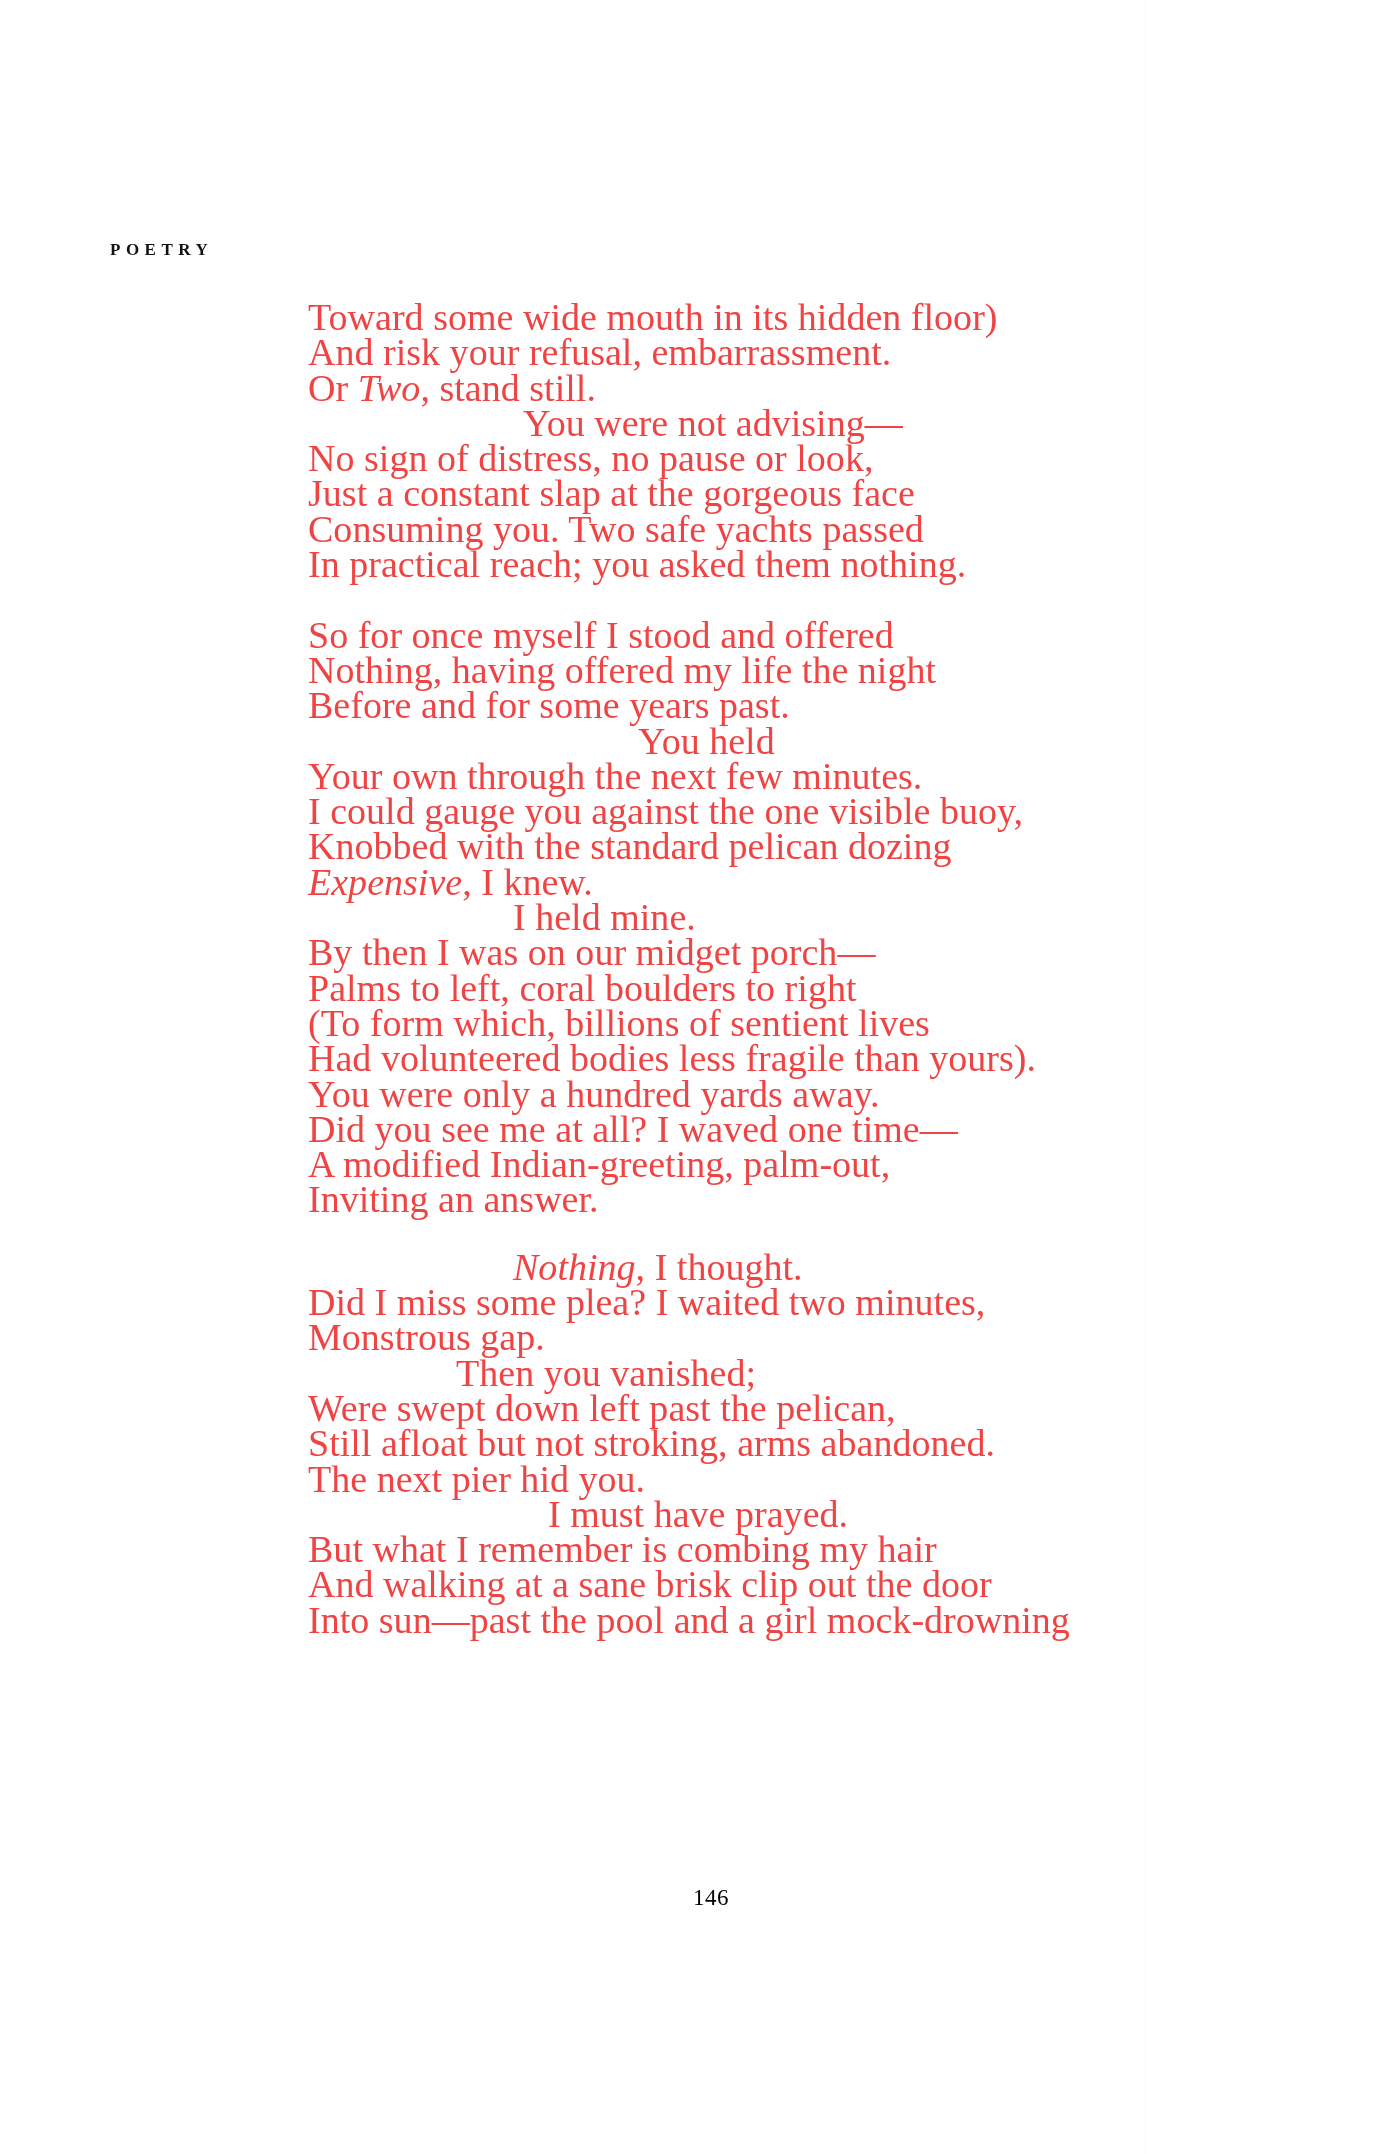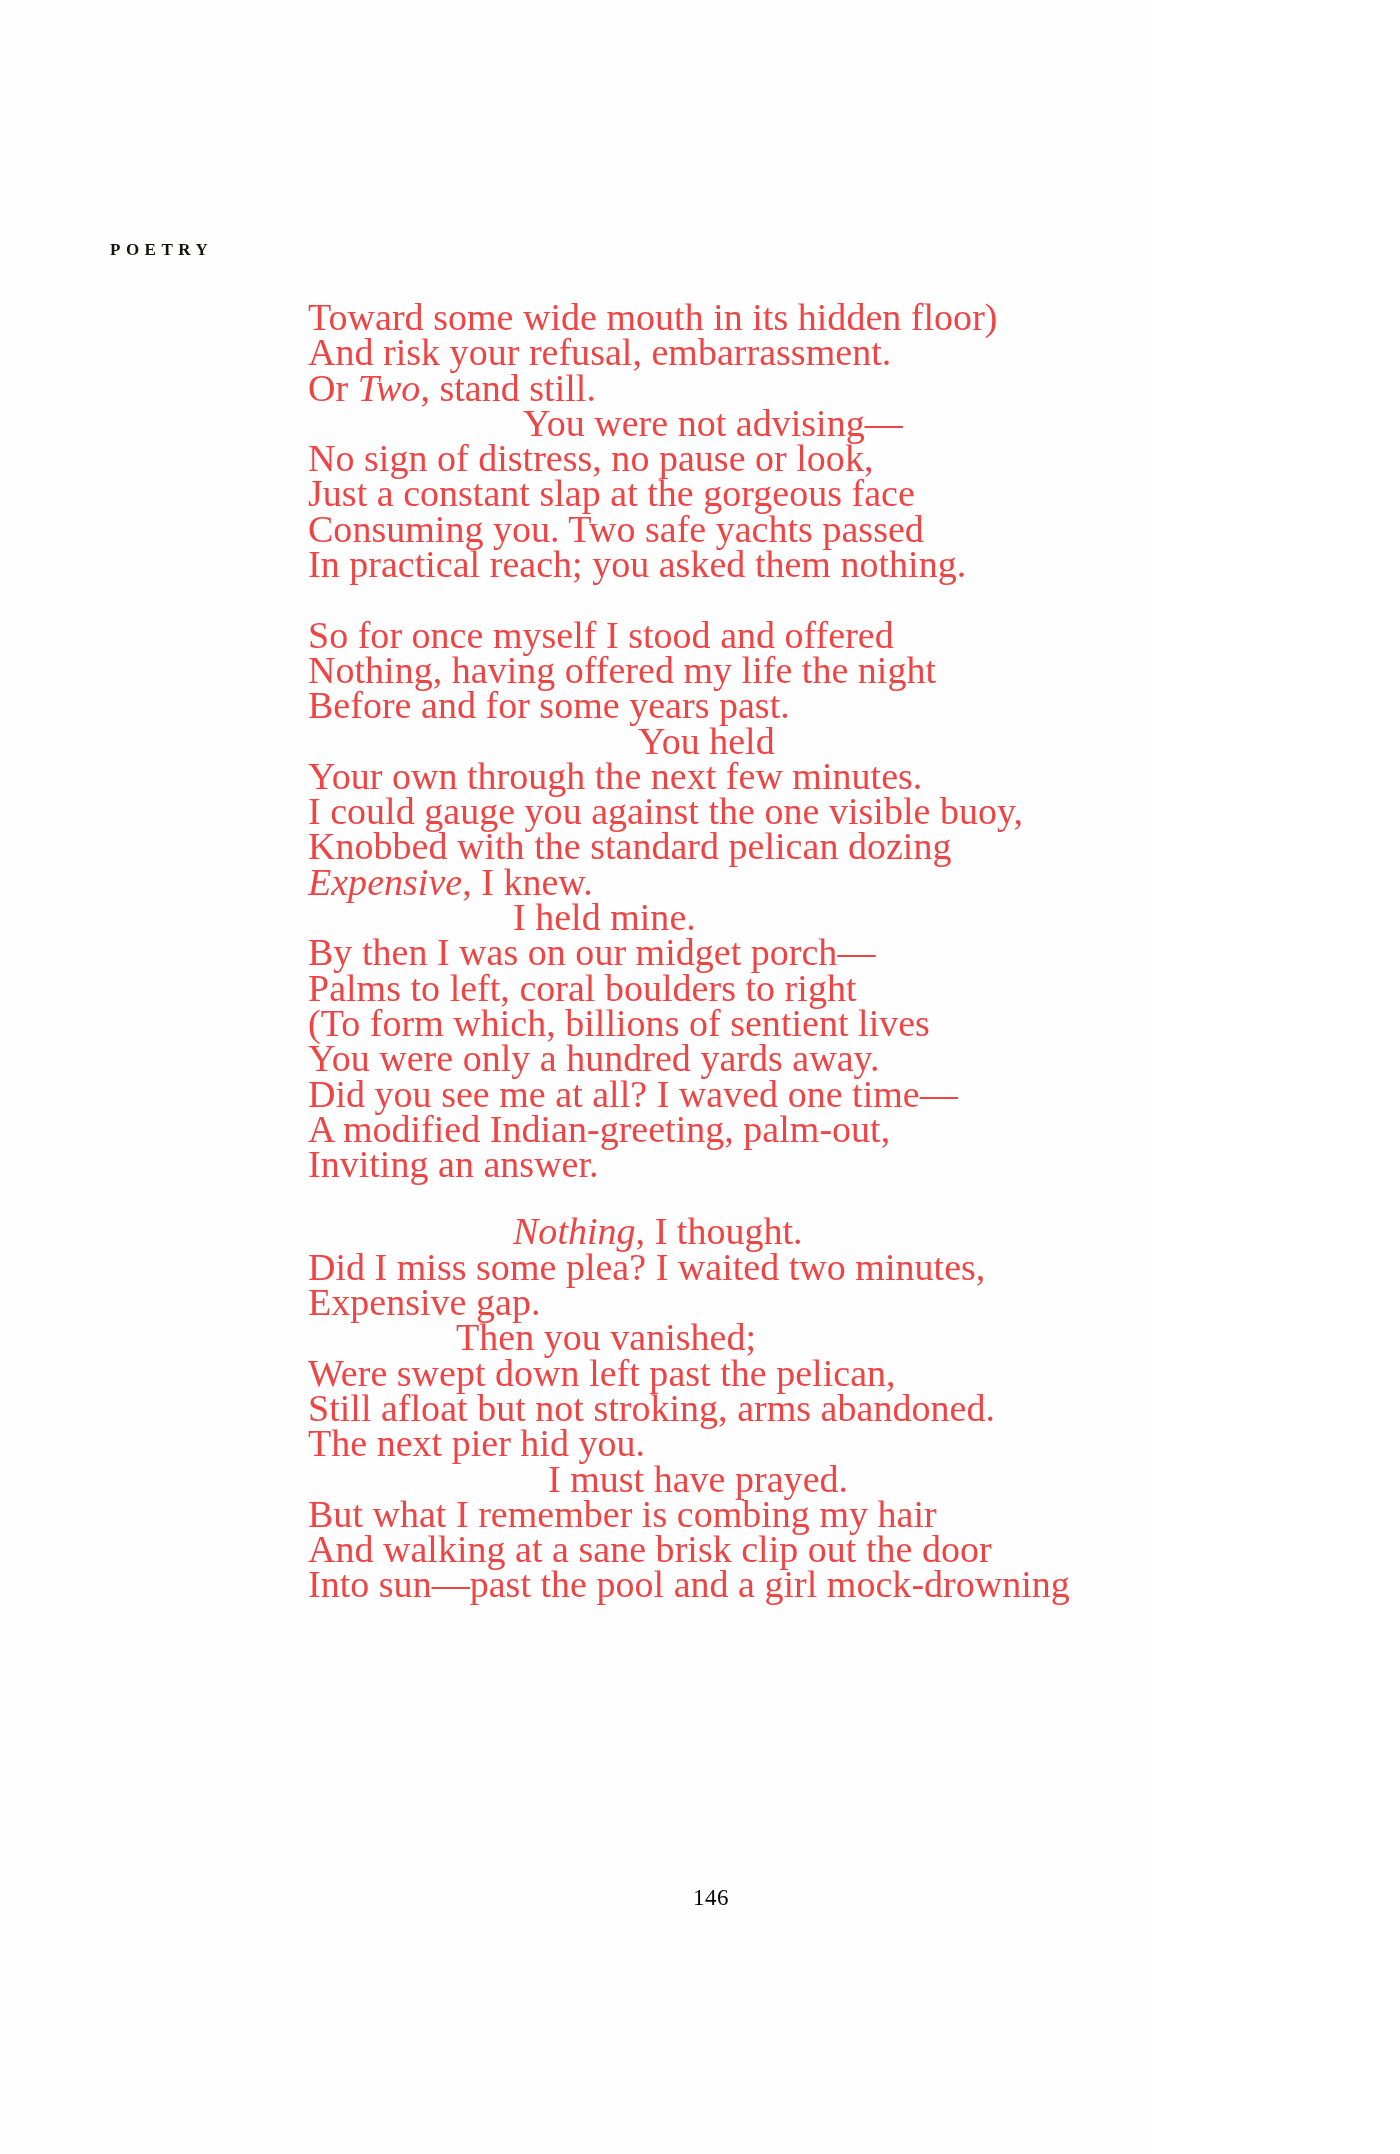--- a/index.html
+++ b/index.html
@@ -105,27 +105,28 @@
       <div class="line ind-1">Before and for some years past.</div>
       <div class="line ind-3">You held</div>
       <div class="line ind-1">Your own through the next few minutes.</div>
       <div class="line ind-1">I could gauge you against the one visible buoy,</div>
       <div class="line ind-1">Knobbed with the standard pelican dozing</div>
       <div class="line ind-1"><em>Expensive</em>, I knew.</div>
       <div class="line ind-4">I held mine.</div>
       <div class="line ind-1">By then I was on our midget porch—</div>
       <div class="line ind-1">Palms to left, coral boulders to right</div>
       <div class="line ind-1">(To form which, billions of sentient lives</div>
+      <div class="line ind-1">Had volunteered bodies less fragile than yours).</div>
       <div class="line ind-1">You were only a hundred yards away.</div>
       <div class="line ind-1">Did you see me at all? I waved one time—</div>
       <div class="line ind-1">A modified Indian-greeting, palm-out,</div>
       <div class="line ind-1">Inviting an answer.</div>
       <div class="line ind-6"><em>Nothing</em>, I thought.</div>
       <div class="line ind-1">Did I miss some plea? I waited two minutes,</div>
-      <div class="line ind-1">Expensive gap.</div>
+      <div class="line ind-1">Monstrous gap.</div>
       <div class="line ind-5">Then you vanished;</div>
       <div class="line ind-1">Were swept down left past the pelican,</div>
       <div class="line ind-1">Still afloat but not stroking, arms abandoned.</div>
       <div class="line ind-1">The next pier hid you.</div>
       <div class="line ind-8">I must have prayed.</div>
       <div class="line ind-1">But what I remember is combing my hair</div>
       <div class="line ind-1">And walking at a sane brisk clip out the door</div>
       <div class="line ind-1">Into sun—past the pool and a girl mock-drowning</div>
     </div>
 

